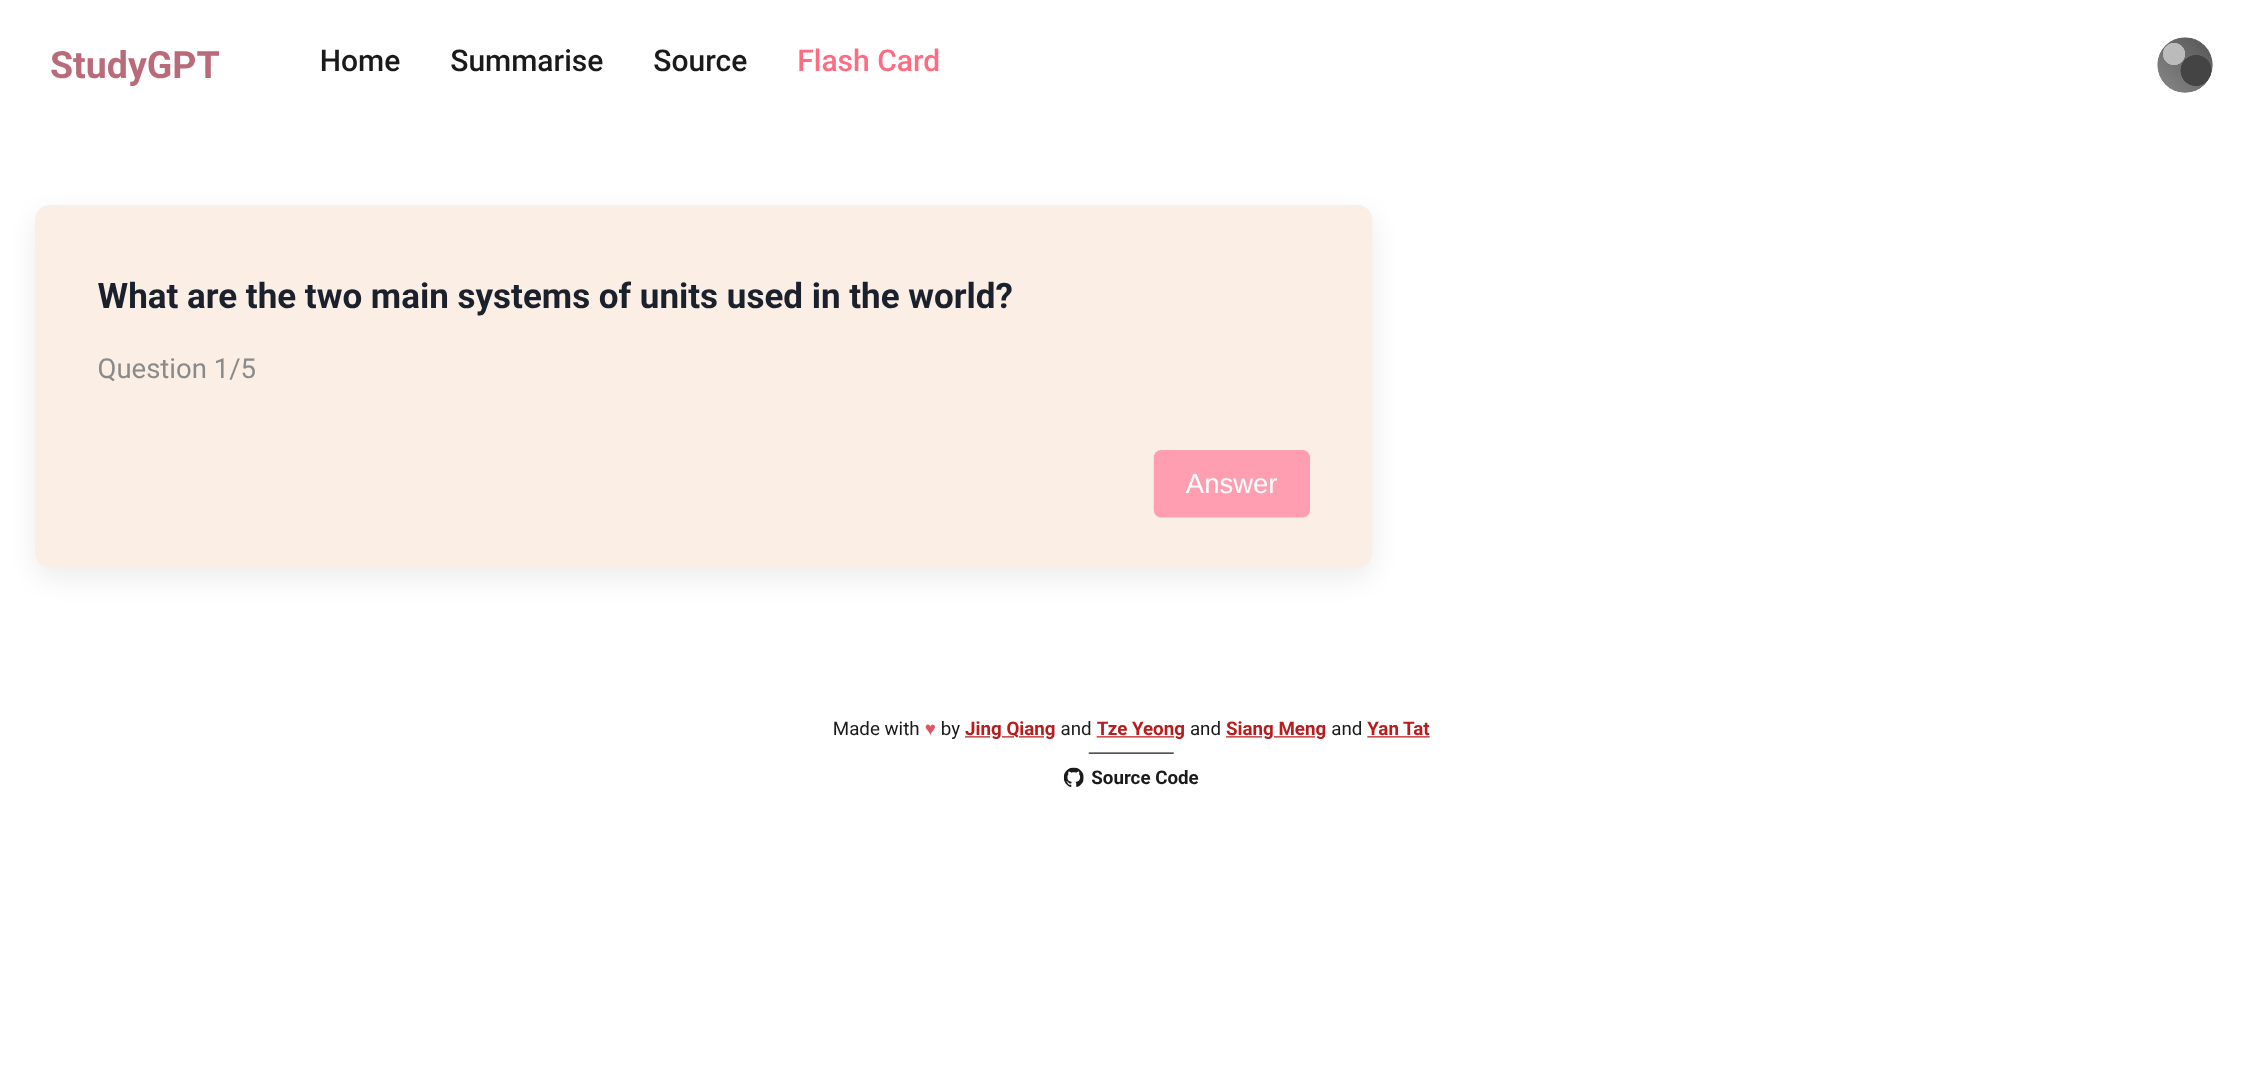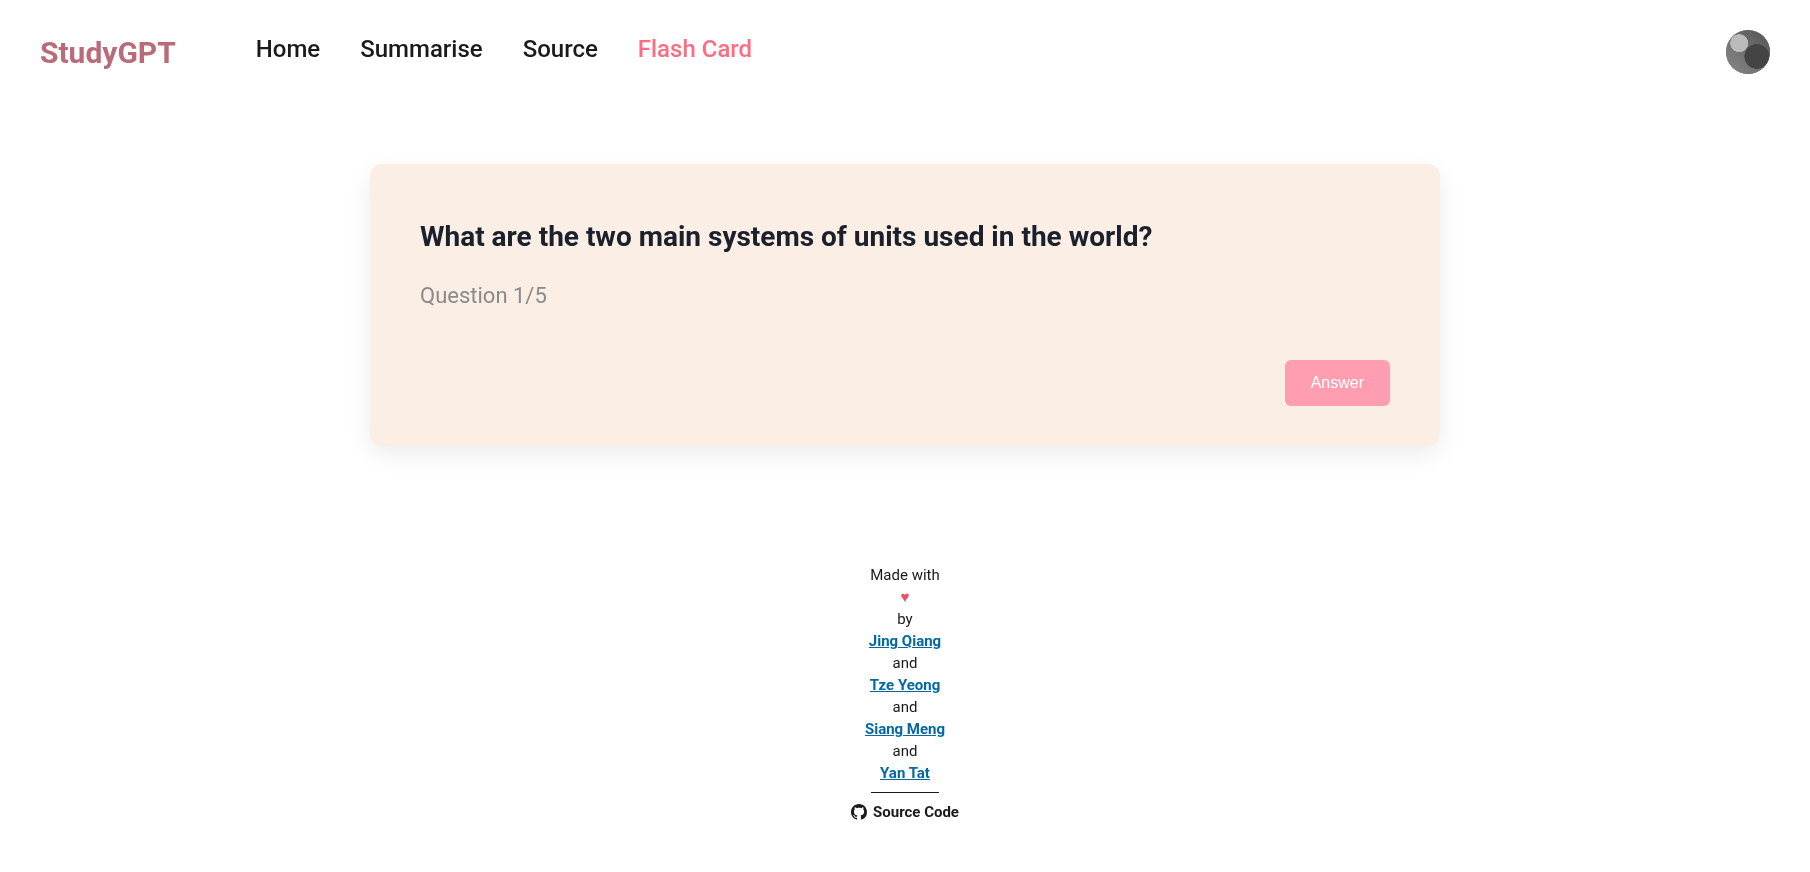--- a/index.html
+++ b/index.html
@@ -53,22 +53,21 @@
     .avatar::before {
       content: "";
       position: absolute;
       inset: 0;
       background: radial-gradient(circle at 30% 30%, #bbb 20%, transparent 21%),
                   radial-gradient(circle at 70% 60%, #444 30%, transparent 31%),
                   linear-gradient(45deg, #888 0%, #555 100%);
     }
     .main {
       display: flex;
-      justify-content: center;
-      padding: 60px 12px 40px;
+      padding: 60px 28px 40px;
     }
     .card {
       width: 1070px;
       background: #fbeee4;
       border-radius: 12px;
       padding: 56px 50px 40px;
       box-shadow: 0 8px 24px rgba(0,0,0,0.08);
     }
     .question {
       font-size: 28px;
@@ -85,39 +84,38 @@
     .card-actions {
       display: flex;
       justify-content: flex-end;
     }
     .answer-btn {
       background: #ff9eb1;
       color: #ffffff;
       border: none;
       border-radius: 6px;
       padding: 14px 26px;
-      font-size: 16px;
+      font-size: 22px;
       font-weight: 500;
       cursor: pointer;
     }
     .footer {
       text-align: center;
       padding: 80px 20px 40px;
       font-size: 15px;
     }
     .footer-line {
       display: flex;
       justify-content: center;
       align-items: center;
       gap: 4px;
       flex-wrap: wrap;
-      flex-direction: column;
     }
     .footer-line a {
-      color: #0369a1;
+      color: #b91c1c;
       text-decoration: underline;
       font-weight: 700;
     }
     .heart {
       color: #e25563;
       font-size: 15px;
     }
     .divider {
       width: 68px;
       height: 0;

